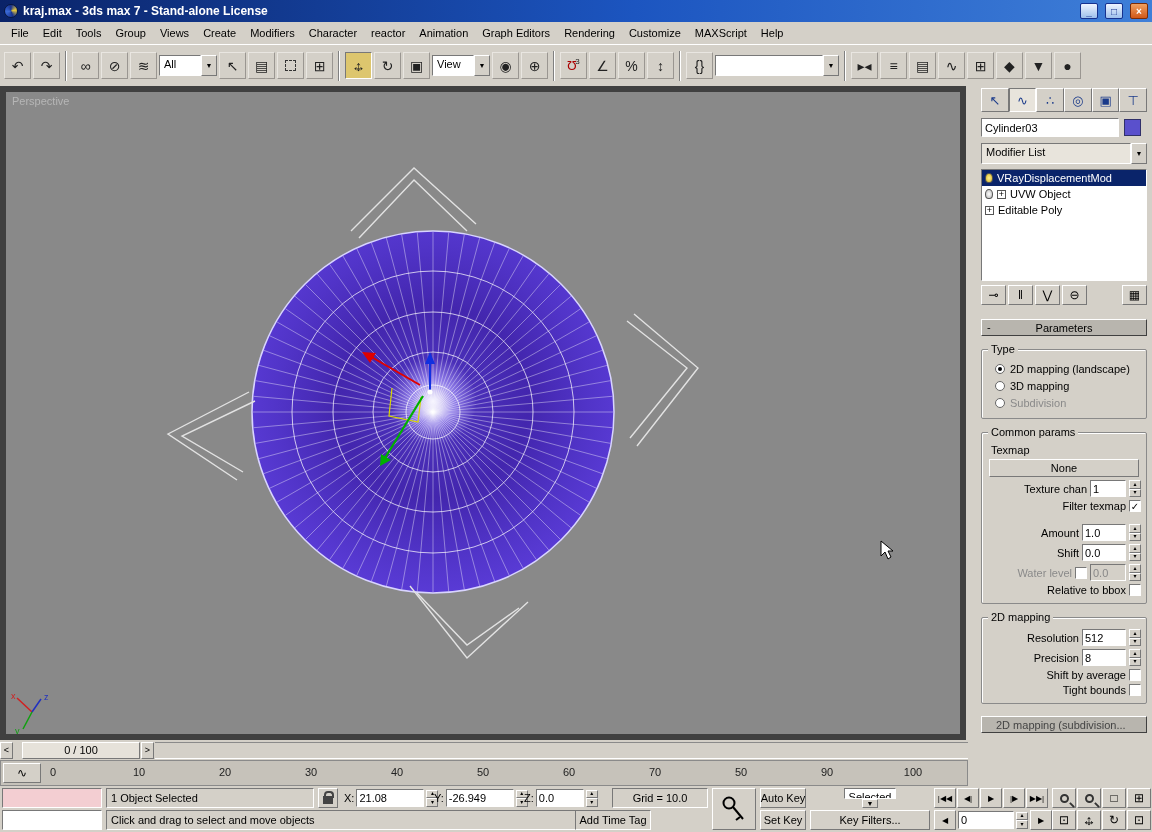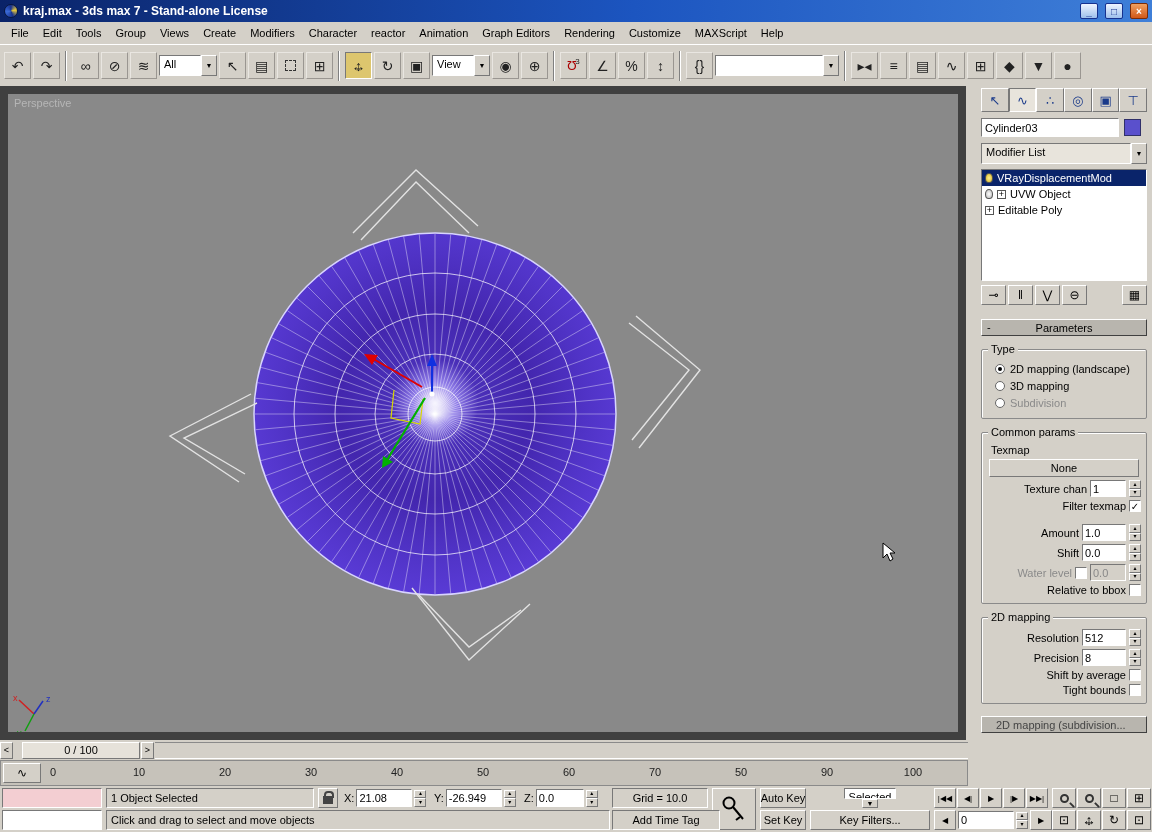--- a/index.html
+++ b/index.html
@@ -43,21 +43,21 @@
     display:flex; align-items:center; justify-content:center; font-size:14px; }
   .magnet { display:inline-block; transform:rotate(180deg); font-size:13px; color:#a00; }
   .supnum { font-size:8px; margin-left:-2px; margin-top:-8px; }
   .mag { position:relative; width:9px; height:9px; border:2px solid #333; border-radius:50%; }
   .mag::after { content:""; position:absolute; left:7px; top:8px; width:6px; height:2px;
     background:#333; transform:rotate(45deg); }
   .dashedsq { width:11px; height:11px; border:1px dashed #333; }
 
   
   #viewport { position:absolute; left:0; top:86px; width:966px; height:654px;
-    background:#898989; border:8px solid #404040; overflow:hidden; }
+    background:#898989; border:6px solid #404040; overflow:hidden; }
   #vplabel { position:absolute; left:6px; top:3px; color:#b6b6b6; z-index:3; }
   #scene { position:absolute; left:0; top:0; }
   #axistripod { position:absolute; left:4px; top:596px; z-index:3; }
   #cursor { position:absolute; left:874px; top:448px; z-index:4; }
 
   
   #cmdpanel { position:absolute; left:976px; top:86px; width:176px; height:700px;
     padding:2px 5px 0 5px; overflow:hidden; }
   .cp-tabs { display:flex; height:24px; }
   .cptab { flex:1; display:flex; align-items:center; justify-content:center; font-size:13px;
@@ -122,21 +122,21 @@
     display:flex; align-items:center; justify-content:center; font-size:12px; }
 
   
   #statusbar { position:absolute; left:0; top:786px; width:1152px; height:46px; }
   .sb { position:absolute; height:20px; display:flex; align-items:center; }
   .fld { padding:0 4px; border:1px solid; border-color:#787878 #fff #fff #787878; background:#d4d0c8;
     white-space:nowrap; overflow:hidden; }
   .btn { justify-content:center; border:1px solid; border-color:#fff #787878 #787878 #fff;
     background:#d4d0c8; white-space:nowrap; }
   .coordgrp { gap:2px; }
-  .cf { width:56px; height:18px; background:#fff; border:1px solid;
+  .cf { width:68px; height:18px; background:#fff; border:1px solid;
     border-color:#787878 #fff #fff #787878; padding:0 2px; font-size:11px; font-family:"Liberation Sans",sans-serif; }
   .plock { position:relative; width:10px; height:8px; background:#444; margin-top:3px; }
   .plock::before { content:""; position:absolute; left:1px; top:-5px; width:6px; height:5px;
     border:2px solid #444; border-bottom:none; border-radius:4px 4px 0 0; }
   .pbtn { width:22px; height:20px; font-size:8px; }
   .navbtn { width:24px; height:20px; font-size:12px; }
   #listener-top { background:#f3ced2; }
   #listener-bot { background:#fff; }
 </style>
 </head>
@@ -617,16 +617,16 @@
         <span class="cross">
             <span>↔</span>
             <span>↕</span>
           </span>
       </span>
       <span class="navbtn btn sb" style="position:static">↻</span>
       <span class="navbtn btn sb" style="position:static">⊡</span>
     </span>
 
     <span class="sb fld" style="left:106px;top:24px;width:504px;">Click and drag to select and move objects</span>
-    <span class="sb fld" style="left:612px;top:24px;width:108px;justify-content:center;">Add Time Tag</span>
+    <span class="sb fld" style="left:575px;top:24px;width:76px;justify-content:center;">Add Time Tag</span>
   </div>
 
 </div>
 
 </body></html>

